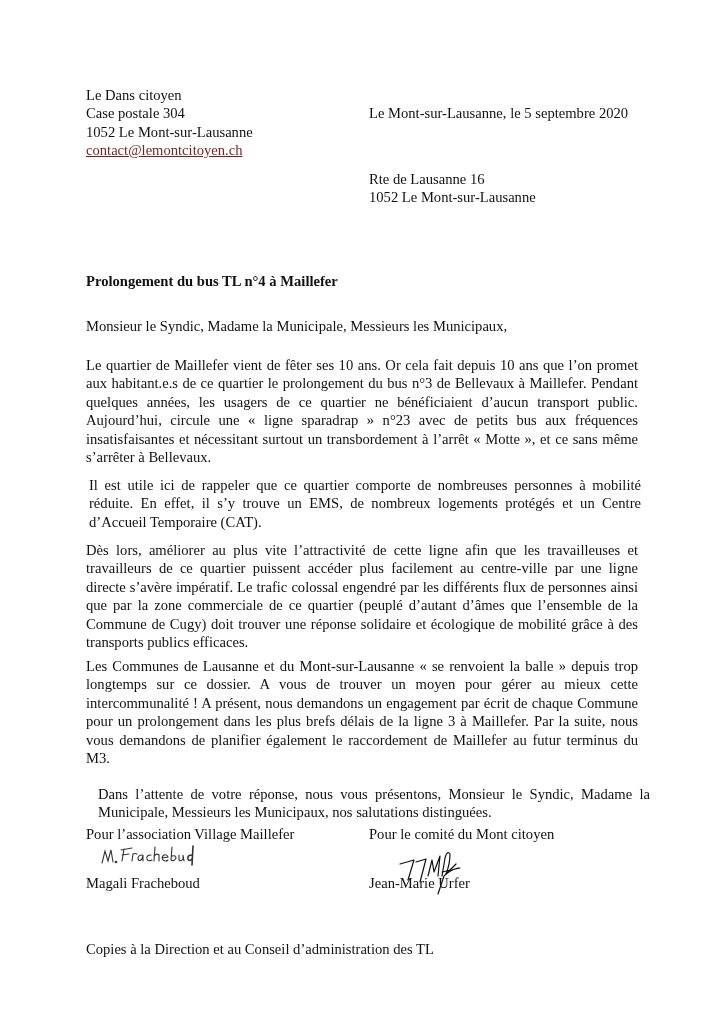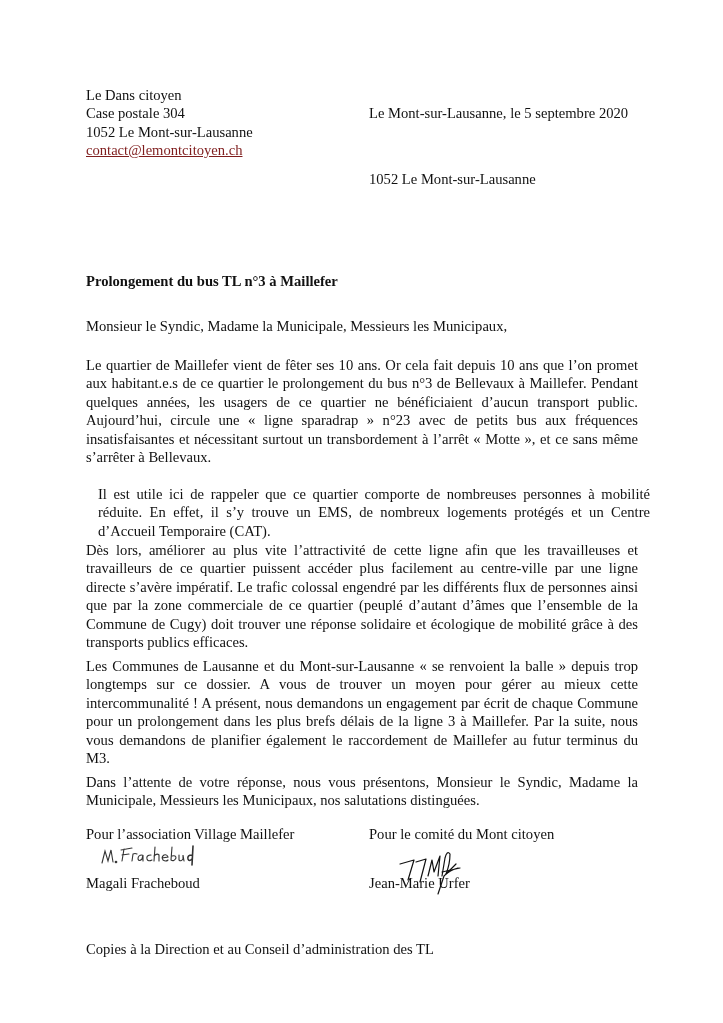--- a/index.html
+++ b/index.html
@@ -36,32 +36,33 @@
 <div class="abs sender">
   <span class="line">Le Dans citoyen</span>
   <span class="line">Case postale 304</span>
   <span class="line">1052 Le Mont-sur-Lausanne</span>
   <a class="line email">contact@lemontcitoyen.ch</a>
 </div>
 
 <div class="abs date">Le Mont-sur-Lausanne, le 5 septembre 2020</div>
 
 <div class="abs recipient">
+  <span class="line">Rte de Lausanne 16</span>
   <span class="line">1052 Le Mont-sur-Lausanne</span>
 </div>
 
-<div class="abs subject">Prolongement du bus TL n°3 à Maillefer</div>
+<div class="abs subject">Prolongement du bus TL n°4 à Maillefer</div>
 
 <div class="abs salutation">Monsieur le Syndic, Madame la Municipale, Messieurs les Municipaux,</div>
 
 <p class="abs para p1" style="margin:0">Le quartier de Maillefer vient de fêter ses 10 ans. Or cela fait depuis 10 ans que l’on promet aux habitant.e.s de ce quartier le prolongement du bus n°3 de Bellevaux à Maillefer. Pendant quelques années, les usagers de ce quartier ne bénéficiaient d’aucun transport public. Aujourd’hui, circule une « ligne sparadrap » n°23 avec de petits bus aux fréquences insatisfaisantes et nécessitant surtout un transbordement à l’arrêt « Motte », et ce sans même s’arrêter à Bellevaux.</p>
-<p class="abs para p2" style="margin:12px">Il est utile ici de rappeler que ce quartier comporte de nombreuses personnes à mobilité réduite. En effet, il s’y trouve un EMS, de nombreux logements protégés et un Centre d’Accueil Temporaire (CAT).</p>
+<p class="abs para p2" style="margin:3px">Il est utile ici de rappeler que ce quartier comporte de nombreuses personnes à mobilité réduite. En effet, il s’y trouve un EMS, de nombreux logements protégés et un Centre d’Accueil Temporaire (CAT).</p>
 <p class="abs para p3" style="margin:0">Dès lors, améliorer au plus vite l’attractivité de cette ligne afin que les travailleuses et travailleurs de ce quartier puissent accéder plus facilement au centre-ville par une ligne directe s’avère impératif. Le trafic colossal engendré par les différents flux de personnes ainsi que par la zone commerciale de ce quartier (peuplé d’autant d’âmes que l’ensemble de la Commune de Cugy) doit trouver une réponse solidaire et écologique de mobilité grâce à des transports publics efficaces.</p>
 <p class="abs para p4" style="margin:0">Les Communes de Lausanne et du Mont-sur-Lausanne « se renvoient la balle » depuis trop longtemps sur ce dossier. A vous de trouver un moyen pour gérer au mieux cette intercommunalité ! A présent, nous demandons un engagement par écrit de chaque Commune pour un prolongement dans les plus brefs délais de la ligne 3 à Maillefer. Par la suite, nous vous demandons de planifier également le raccordement de Maillefer au futur terminus du M3.</p>
-<p class="abs para p5" style="margin:0">Dans l’attente de votre réponse, nous vous présentons, Monsieur le Syndic, Madame la Municipale, Messieurs les Municipaux, nos salutations distinguées.</p>
+<p class="abs para p5" style="margin:12px">Dans l’attente de votre réponse, nous vous présentons, Monsieur le Syndic, Madame la Municipale, Messieurs les Municipaux, nos salutations distinguées.</p>
 
 <div class="abs sig-label-left">Pour l’association Village Maillefer</div>
 <div class="abs sig-label-right">Pour le comité du Mont citoyen</div>
 
 <svg class="abs sig-img-left" viewBox="0 0 110 26">
   <g fill="none" stroke="#333" stroke-width="1.1" stroke-linecap="round">
     <path d="M4 20 L7 8 L10 18 L13 7 L15 19"></path>
     <circle cx="18" cy="19" r="0.8" fill="#333"></circle>
     <path d="M24 18 L26 6 M23 7 L34 5 M24 12 L31 11"></path>
     <path d="M34 18 L35 11 Q37 10 39 11"></path>

